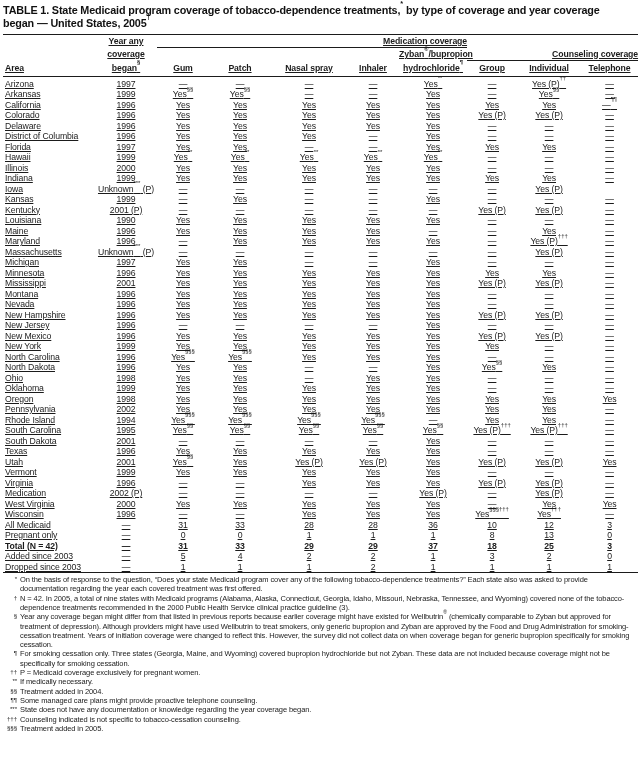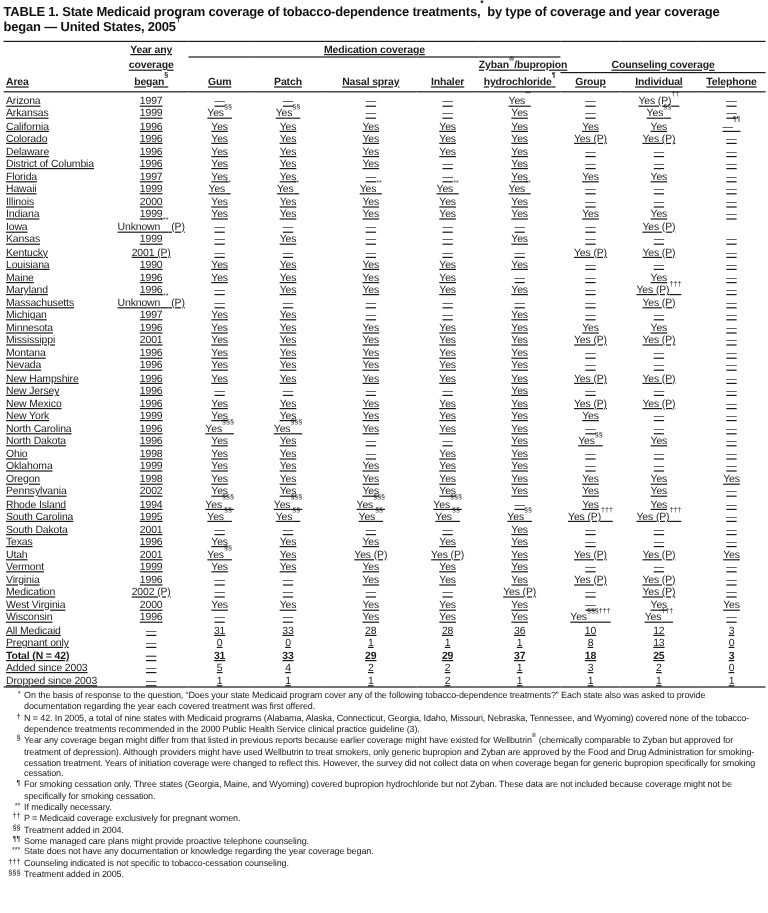--- a/index.html
+++ b/index.html
@@ -37,21 +37,21 @@
   table.data-table th, table.data-table td {
     padding: 0;
     white-space: nowrap;
     overflow: visible;
     font-size: 8.7px;
     letter-spacing: -0.1px;
   }
   thead th { font-weight: bold; text-align: center; vertical-align: bottom; line-height: 12px; height: 13px; }
   thead tr.h-row-3 th { height: 16px; padding-bottom: 2px; border-bottom: 1px solid #1b1b1b; }
   thead th.area-h { text-align: left; padding-left: 2px; }
-  thead th.group-span { border-bottom: 1px solid #1b1b1b; }
+  thead th.group-span { border-bottom: 1px solid #1b1b1b; text-align: right; }
   tbody td { line-height: 10.5px; height: 10.5px; text-align: center; }
   tbody td.area-cell { text-align: left; padding-left: 2px; }
   tbody tr.bold-row td { font-weight: bold; }
   tbody tr:first-child td { padding-top: 2px; height: 12.5px; }
 
   
   .footnotes { margin-top: 2px; padding-left: 3px; width: 634px; }
   .fn {
     position: relative;
     padding-left: 14px;
@@ -686,22 +686,22 @@
           <td class="value-cell">1</td>
         </tr>
       </tbody>
   </table>
 
   <div class="footnotes">
       <div class="fn"><span class="fn-marker">*</span><span>On the basis of response to the question, “Does your state Medicaid program cover any of the following tobacco-dependence treatments?” Each state also was asked to provide documentation regarding the year each covered treatment was first offered.</span></div>
       <div class="fn"><span class="fn-marker">†</span><span>N = 42. In 2005, a total of nine states with Medicaid programs (Alabama, Alaska, Connecticut, Georgia, Idaho, Missouri, Nebraska, Tennessee, and Wyoming) covered none of the tobacco-dependence treatments recommended in the 2000 Public Health Service clinical practice guideline (3).</span></div>
       <div class="fn"><span class="fn-marker">§</span><span>Year any coverage began might differ from that listed in previous reports because earlier coverage might have existed for Wellbutrin<sup>®</sup> (chemically comparable to Zyban but approved for treatment of depression). Although providers might have used Wellbutrin to treat smokers, only generic bupropion and Zyban are approved by the Food and Drug Administration for smoking-cessation treatment. Years of initiation coverage were changed to reflect this. However, the survey did not collect data on when coverage began for generic bupropion specifically for smoking cessation.</span></div>
       <div class="fn"><span class="fn-marker">¶</span><span>For smoking cessation only. Three states (Georgia, Maine, and Wyoming) covered bupropion hydrochloride but not Zyban. These data are not included because coverage might not be specifically for smoking cessation.</span></div>
+      <div class="fn"><span class="fn-marker">††</span><span>P = Medicaid coverage exclusively for pregnant women.</span></div>
       <div class="fn"><span class="fn-marker">**</span><span>If medically necessary.</span></div>
-      <div class="fn"><span class="fn-marker">††</span><span>P = Medicaid coverage exclusively for pregnant women.</span></div>
       <div class="fn"><span class="fn-marker">§§</span><span>Treatment added in 2004.</span></div>
       <div class="fn"><span class="fn-marker">¶¶</span><span>Some managed care plans might provide proactive telephone counseling.</span></div>
       <div class="fn"><span class="fn-marker">***</span><span>State does not have any documentation or knowledge regarding the year coverage began.</span></div>
       <div class="fn"><span class="fn-marker">†††</span><span>Counseling indicated is not specific to tobacco-cessation counseling.</span></div>
       <div class="fn"><span class="fn-marker">§§§</span><span>Treatment added in 2005.</span></div>
     </div>
 
 </div>
 
 </body></html>

